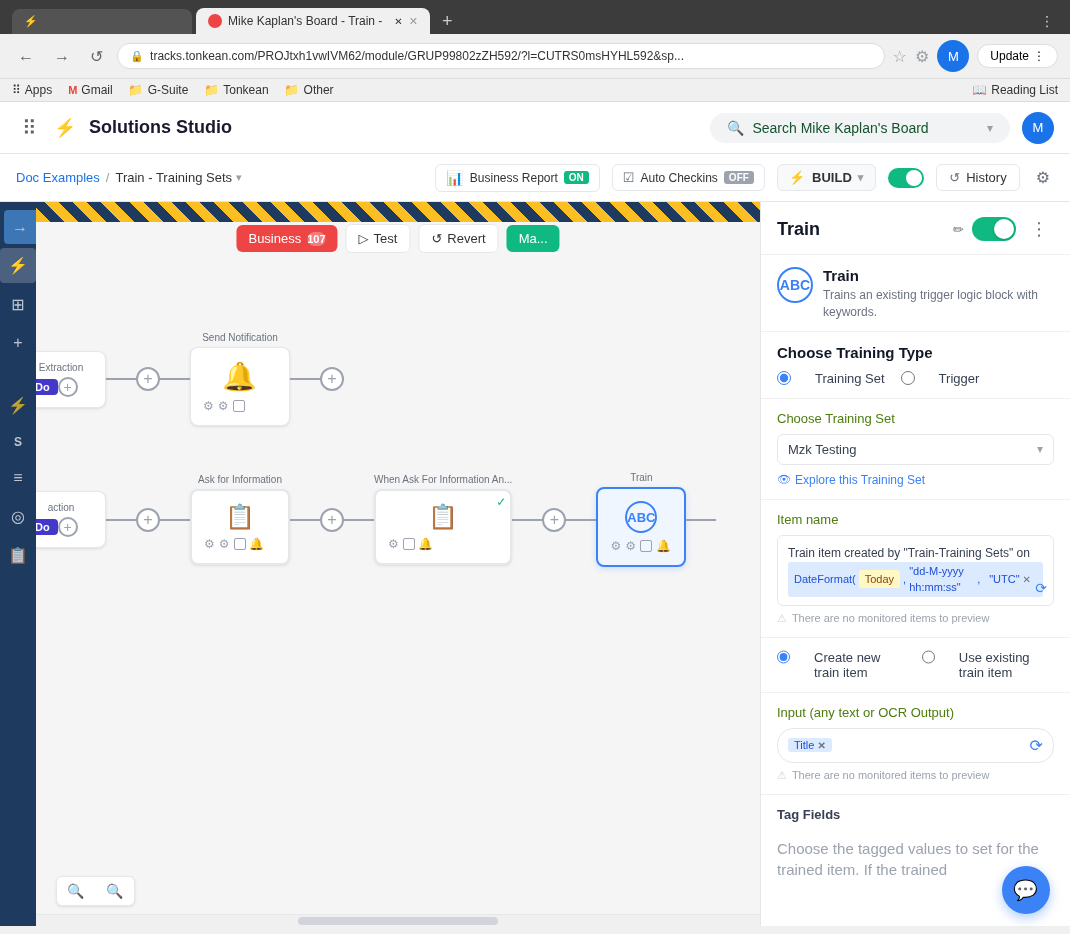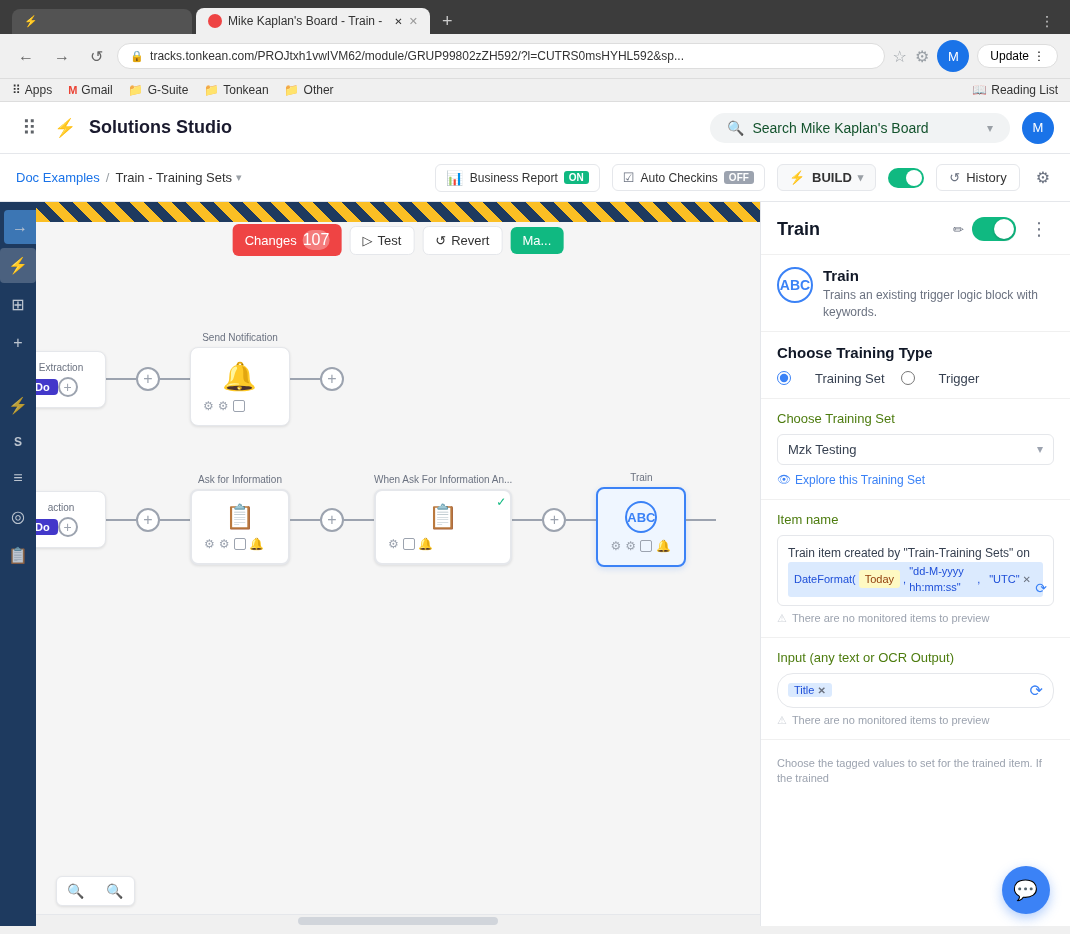--- a/index.html
+++ b/index.html
@@ -68,21 +68,21 @@
     .left-sidebar { width: 36px; background: #1e3a5f; display: flex; flex-direction: column; align-items: center; padding: 8px 0; gap: 4px; }
     .sidebar-icon { color: white; font-size: 16px; padding: 8px; cursor: pointer; border-radius: 4px; opacity: 0.7; }
     .sidebar-icon.active { opacity: 1; background: rgba(255,255,255,0.2); }
     .sidebar-icon-arrow { background: #4a90d9; color: white; padding: 8px; border-radius: 4px 0 0 4px; margin-right: -4px; }
 
     
     .canvas-area { flex: 1; background: #f5f5f5; position: relative; overflow: hidden; }
     .warning-strip { height: 20px; background: repeating-linear-gradient(45deg, #fbbf24, #fbbf24 10px, #1e3a5f 10px, #1e3a5f 20px); }
     .canvas-toolbar { position: absolute; top: 22px; left: 50%; transform: translateX(-50%); display: flex; align-items: center; gap: 8px; z-index: 10; }
     .changes-btn { background: #ef4444; color: white; border: none; border-radius: 6px; padding: 6px 12px; font-size: 13px; font-weight: 500; cursor: pointer; display: flex; align-items: center; gap: 6px; }
-    .changes-count { background: rgba(255,255,255,0.3); border-radius: 10px; padding: 1px 0; font-size: 16px; font-weight: 400; }
+    .changes-count { background: rgba(255,255,255,0.3); border-radius: 10px; padding: 1px 0; font-size: 11px; font-weight: 700; }
     .test-btn { background: white; border: 1px solid #e5e7eb; border-radius: 6px; padding: 6px 12px; font-size: 13px; cursor: pointer; display: flex; align-items: center; gap: 5px; color: #333; }
     .revert-btn { background: white; border: 1px solid #e5e7eb; border-radius: 6px; padding: 6px 12px; font-size: 13px; cursor: pointer; display: flex; align-items: center; gap: 5px; color: #333; }
     .make-btn { background: #10b981; color: white; border: none; border-radius: 6px; padding: 6px 12px; font-size: 13px; cursor: pointer; }
 
     
     .flow-container { position: absolute; top: 70px; left: 0; right: 0; bottom: 40px; overflow: hidden; }
     .flow-row { display: flex; align-items: center; gap: 0; position: absolute; }
     .flow-row-1 { top: 60px; left: -30px; }
     .flow-row-2 { top: 200px; left: -30px; }
 
@@ -155,21 +155,21 @@
     .warning-text { display: flex; align-items: center; gap: 5px; font-size: 11px; color: #9ca3af; margin-top: 6px; }
     .warning-icon { font-size: 11px; color: #d1d5db; }
     .radio-inline { display: flex; flex-direction: row; gap: 16px; }
 
     .input-with-btn { border: 1px solid #e5e7eb; border-radius: 16px; padding: 7px 10px; font-size: 13px; color: #374151; background: white; display: flex; align-items: center; justify-content: space-between; }
     .input-tag { display: inline-flex; align-items: center; gap: 3px; background: #dbeafe; color: #1d4ed8; font-size: 11px; padding: 1px 6px; border-radius: 3px; }
     .tag-x { color: #6b7280; cursor: pointer; font-size: 10px; font-weight: 700; }
     .btn-refresh { color: #3b82f6; font-size: 16px; cursor: pointer; }
 
     .tag-fields-label { font-size: 13px; font-weight: 600; color: #374151; }
-    .tag-fields-desc { font-size: 11px; color: #9ca3af; margin-top: 4px; line-height: 1.4; }
+    .tag-fields-desc { font-size: 15px; color: #9ca3af; margin-top: 16px; line-height: 1.4; }
 
     
     .chat-btn { position: fixed; bottom: 20px; right: 20px; width: 48px; height: 48px; background: #3b82f6; border-radius: 50%; display: flex; align-items: center; justify-content: center; cursor: pointer; box-shadow: 0 4px 12px rgba(59,130,246,0.4); color: white; font-size: 20px; z-index: 100; }
   </style>
 </head>
 <body>
 
 <div class="browser-chrome">
   <div class="browser-tabs">
     <div class="browser-tab">
@@ -296,21 +296,21 @@
       <div class="sidebar-icon">≡</div>
       <div class="sidebar-icon">◎</div>
       <div class="sidebar-icon">📋</div>
     </div>
 
     <div class="canvas-area">
       <div class="warning-strip"></div>
 
       <div class="canvas-toolbar">
         <button class="changes-btn">
-          <span>Changes</span>
+          <span>Business</span>
           <span class="changes-count">107</span>
         </button>
         <button class="test-btn">
           <span>▷</span>
           <span>Test</span>
         </button>
         <button class="revert-btn">
           <span>↺</span>
           <span>Revert</span>
         </button>
@@ -514,37 +514,50 @@
             </span>
           </span>
           <span class="item-refresh-btn">⟳</span>
         </div>
         <div class="warning-text">
           <span class="warning-icon">⚠</span>
           <span>There are no monitored items to preview</span>
         </div>
       </div>
 
+      <div class="panel-section">
+        <div class="radio-inline">
+          <label class="radio-row">
+            <input type="radio" name="train_item" checked="" class="radio-input" style="">
+            <span>Create new train item</span>
+          </label>
+          <label class="radio-row">
+            <input type="radio" name="train_item" class="radio-input" style="">
+            <span>Use existing train item</span>
+          </label>
+        </div>
+      </div>
 
       <div class="panel-section">
         <div class="field-label">Input (any text or OCR Output)</div>
         <div class="input-with-btn">
           <span class="input-tag">
             <span>Title</span>
             <span class="tag-x">✕</span>
           </span>
           <span class="btn-refresh">⟳</span>
         </div>
         <div class="warning-text">
           <span class="warning-icon">⚠</span>
           <span>There are no monitored items to preview</span>
         </div>
       </div>
 
       <div class="panel-section">
+        <div class="tag-fields-label">Tag Fields</div>
         <div class="tag-fields-desc">Choose the tagged values to set for the trained item. If the trained</div>
       </div>
     </div>
   </div>
 </div>
 
 <div class="chat-btn">
   <span>💬</span>
 </div>
 

